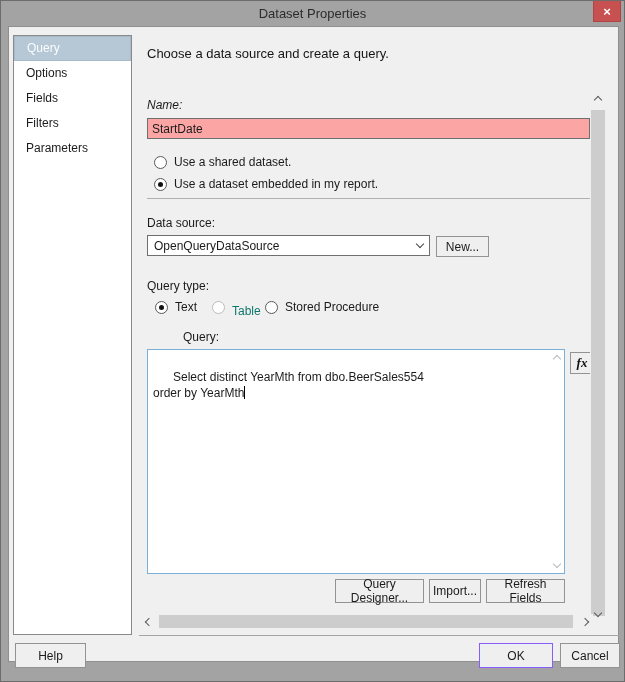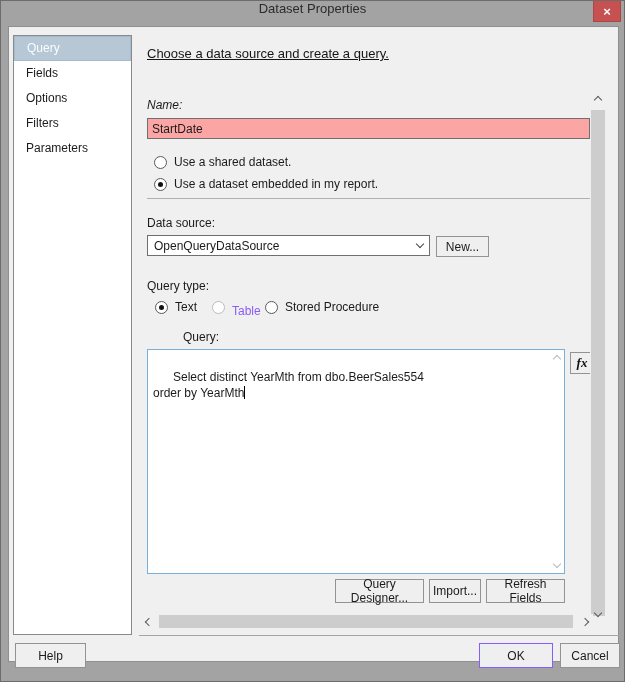--- a/index.html
+++ b/index.html
@@ -6,21 +6,21 @@
   html,body { background:#555; }
   body { font-family:"Liberation Sans","DejaVu Sans",sans-serif; }
 
   .window{
     position:relative; width:625px; height:682px;
     background:#a3a3a3; border:1px solid #6c6c6c;
     font-size:12px; color:#1b1b1b; overflow:hidden;
   }
   .titlebar{
     position:absolute; left:0; top:0; width:100%; height:25px;
-    display:flex; align-items:flex-start; justify-content:center;
+    display:flex; align-items:center; justify-content:center;
   }
   .title-text{ font-size:13px; color:#2b2b2b; }
   .close-btn{
     position:absolute; right:3px; top:0; width:28px; height:21px;
     background:#c75050; color:#fff; display:flex; align-items:center; justify-content:center;
     font-size:13px; font-weight:bold; cursor:default; border:1px solid #b04545; border-top:none;
   }
   .content{
     position:absolute; left:7px; top:25px; width:611px; height:636px;
     background:#f0f0f0; border:1px solid #8f8f8f;padding-left:48px;
@@ -29,40 +29,40 @@
   .sidebar{
     position:absolute; left:4px; top:8px; width:119px; height:600px;
     background:#ffffff; border:1px solid #8a8a8a;
   }
   .side-item{
     height:25px; line-height:25px; padding-left:12px; color:#1b1b1b; cursor:default;
   }
   .side-item.selected{
     background:#b6c7d6; color:#fbfdfe; border:1px solid #a7bac9; line-height:23px;
   }
-  .heading{ position:absolute; left:138px; top:19px; font-size:13px; color:#151515;text-decoration:underline; }
+  .heading{ position:absolute; left:138px; top:19px; font-size:13px; color:#151515; }
 
   
   .lbl{ position:absolute; color:#1b1b1b; }
   .txt-input{
     position:absolute; left:138px; top:91px; width:443px; height:21px;
     border:1px solid #6f6f6f; background:#fca5a5; font-family:inherit; font-size:12px;
     padding:0 4px; color:#1b1b1b; outline:none;
   }
   .radio-row{ position:absolute; display:flex; align-items:center; gap:7px; height:16px; }
   .radio{
     width:13px; height:13px; border-radius:50%; background:#fff;
     border:1px solid #595959; position:relative; flex:0 0 auto;
   }
   .radio.checked::after{
     content:""; position:absolute; left:3px; top:3px; width:5px; height:5px;
     border-radius:50%; background:#111;
   }
   .radio.disabled{ border-color:#bcbcbc; }
-  .dis-text{ color:#8b5cf6;margin-top:8px; }
+  .dis-text{ color:#0f766e;margin-top:8px; }
   .sep{ position:absolute; height:1px; background:#b0b0b0; }
 
   .combo{
     position:absolute; left:138px; top:208px; width:283px; height:21px;
     background:#fff; border:1px solid #6f6f6f; display:flex; align-items:center;
     padding:0 6px; cursor:default;
   }
   .combo .val{ flex:1; }
   .btn{
     position:absolute; background:#efefef; border:1px solid #939393;
@@ -115,22 +115,22 @@
     <span class="title-text">Dataset Properties</span>
     <div class="close-btn">
       <span>×</span>
     </div>
   </div>
 
   <div class="content">
 
     <div class="sidebar">
       <div class="side-item selected">Query</div>
+      <div class="side-item">Options</div>
       <div class="side-item">Fields</div>
-      <div class="side-item">Options</div>
       <div class="side-item">Filters</div>
       <div class="side-item">Parameters</div>
     </div>
 
     <div class="heading">Choose a data source and create a query.</div>
 
     <div class="lbl" style="left:138px; top:71px;font-style:italic;">Name:</div>
     <input class="txt-input" type="text" value="StartDate" style="">
 
     <div class="radio-row" style="left:145px; top:127px;">

